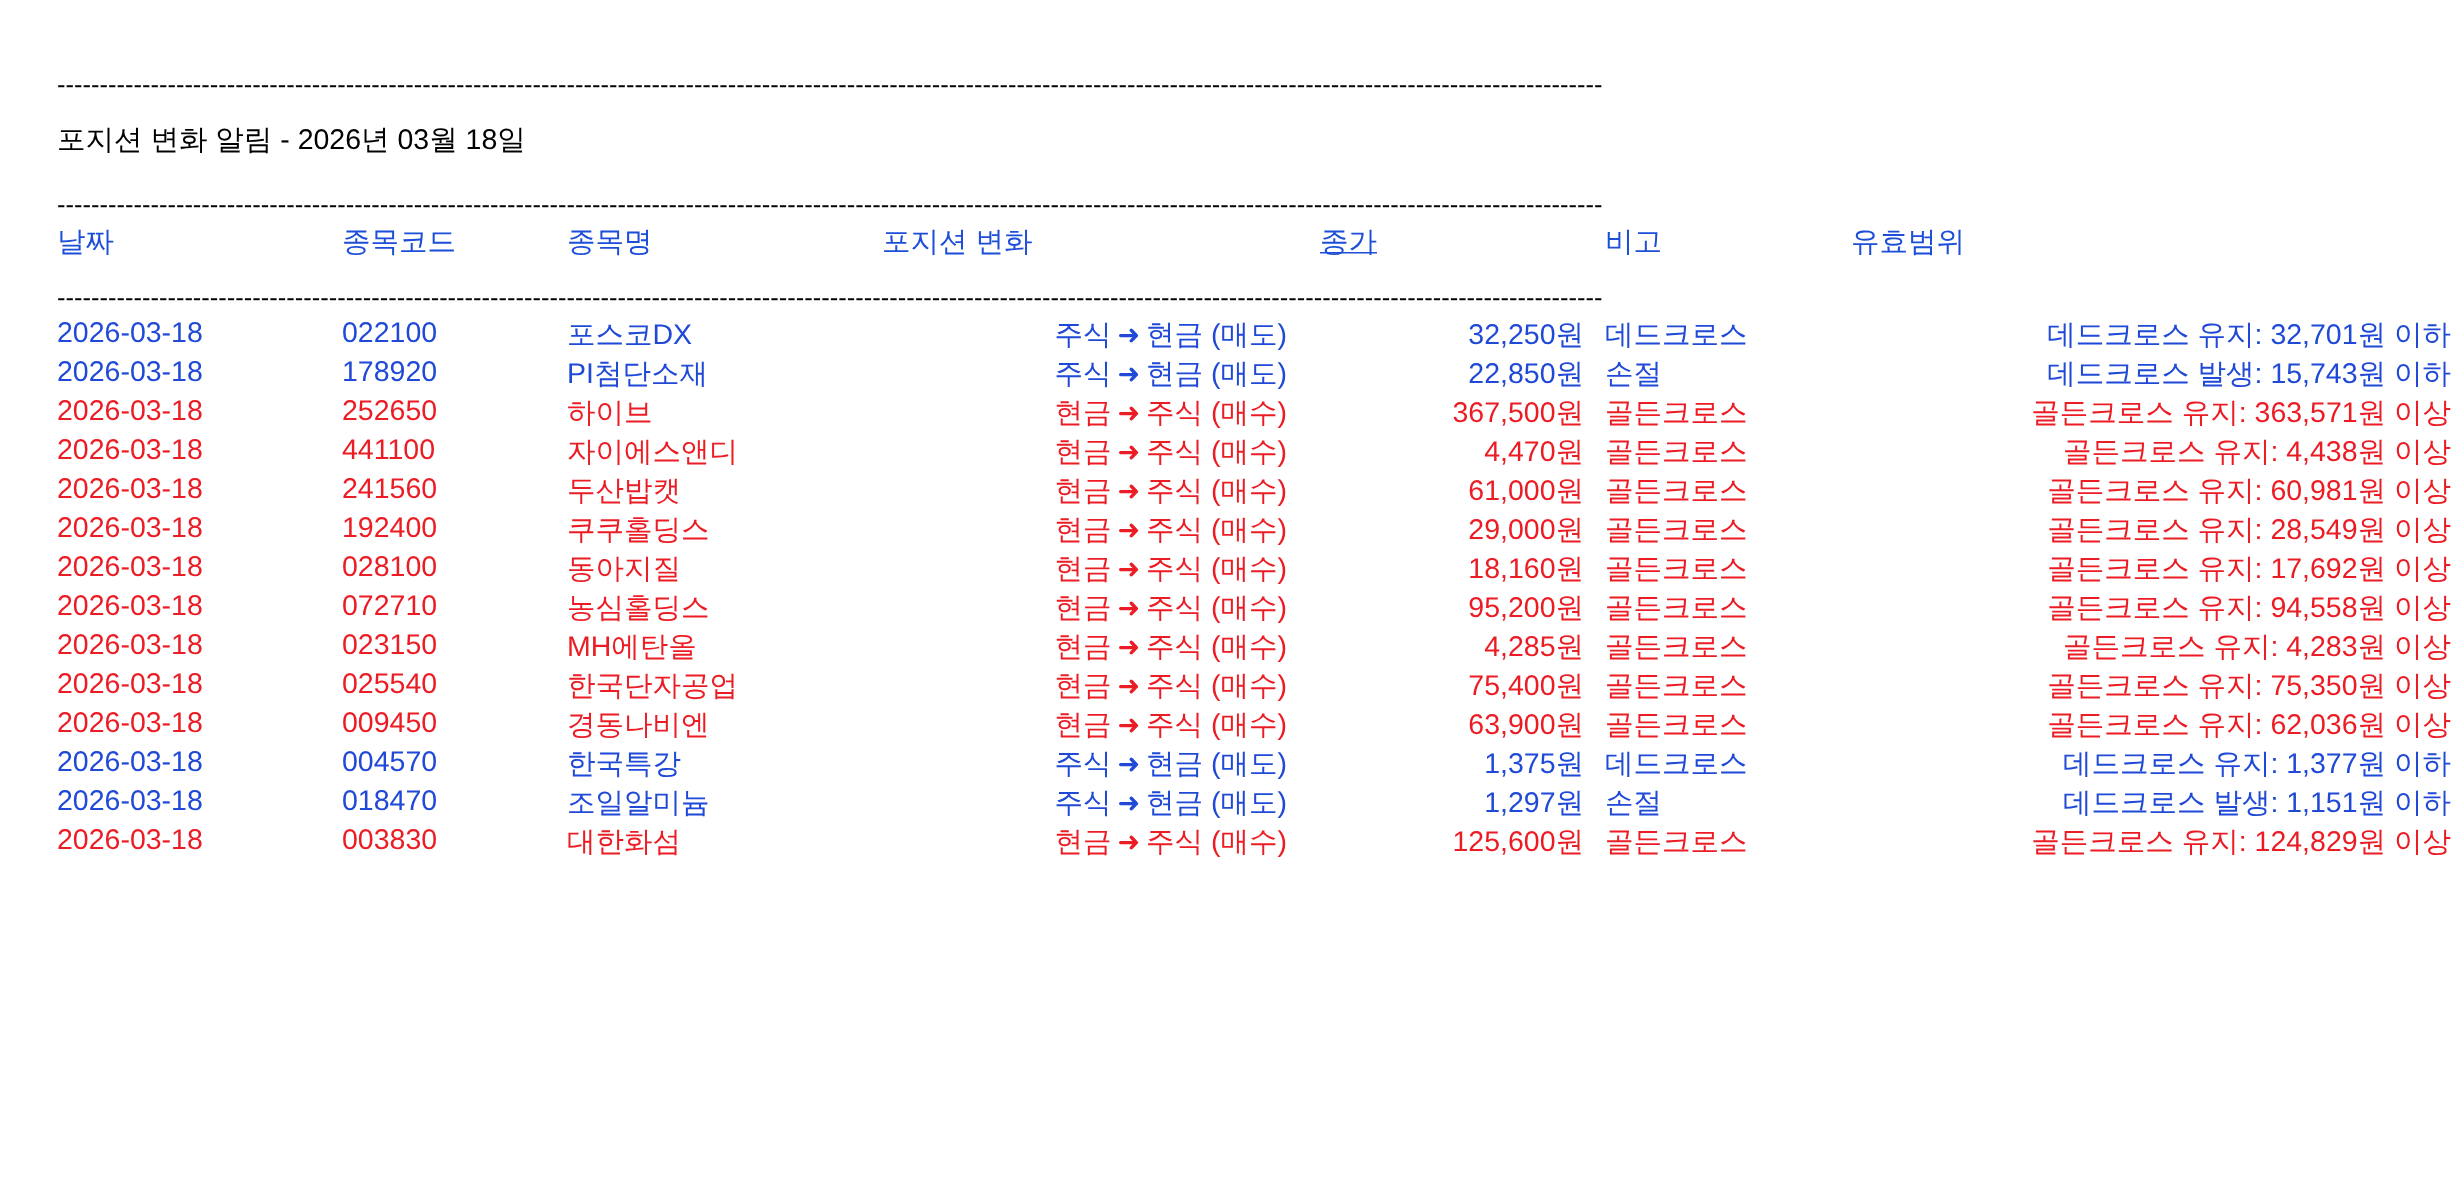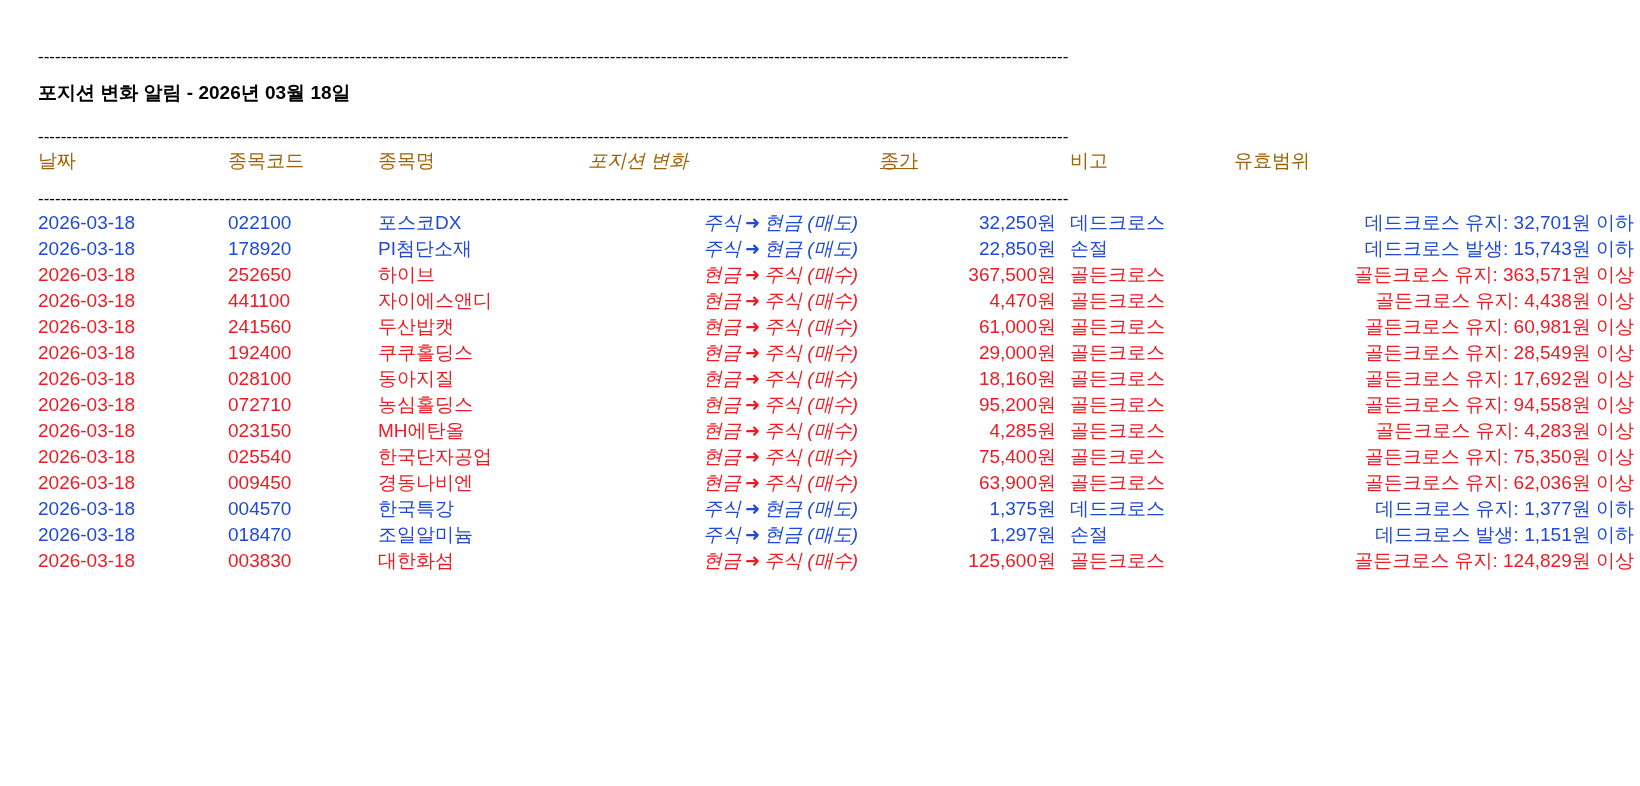--- a/index.html
+++ b/index.html
@@ -27,48 +27,48 @@
     white-space: nowrap;
     overflow: hidden;
     height: 20px;
   }
   .rule-top { margin-top: 48px; }
   .rule-mid { margin-top: 22px; }
   .rule-bot { margin-top: 16px; }
 
   .title {
     font-size: 19px;
-    font-weight: 700;
+    font-weight: 400;
     margin-top: 12px;
     color: #000;
   }
 
   table.grid {
     border-collapse: collapse;
     width: 1564px;
     table-layout: fixed;
   }
   table.grid td, table.grid th {
     padding: 0;
     font-weight: 400;
     font-size: 19px;
     white-space: nowrap;
   }
   .head-row th {
     padding-top: 14px;
     padding-bottom: 10px;
     text-align: left;
-    color: #a16207;
+    color: #1d4ed8;
     font-size: 19px;
     margin-left: 32px;
   }
   .col-date   { width: 190px; }
   .col-code   { width: 150px; }
   .col-name   { width: 200px; }
-  .col-change { width: 280px; text-align: right; font-style: italic; }
+  .col-change { width: 280px; text-align: right; }
   .col-price  { width: 180px; text-align: right; }
   .col-note   { width: 150px; text-align: left; }
   .col-valid  { width: 414px; text-align: right; }
 
   .head-row .col-change { text-align: left; padding-left: 10px; }
   .head-row .col-price  { text-align: left; padding-left: 12px; text-decoration: underline; }
   .head-row .col-note   { text-align: left; padding-left: 10px; }
   .head-row .col-valid  { text-align: left; padding-left: 14px; }
 
   .data-row td {

